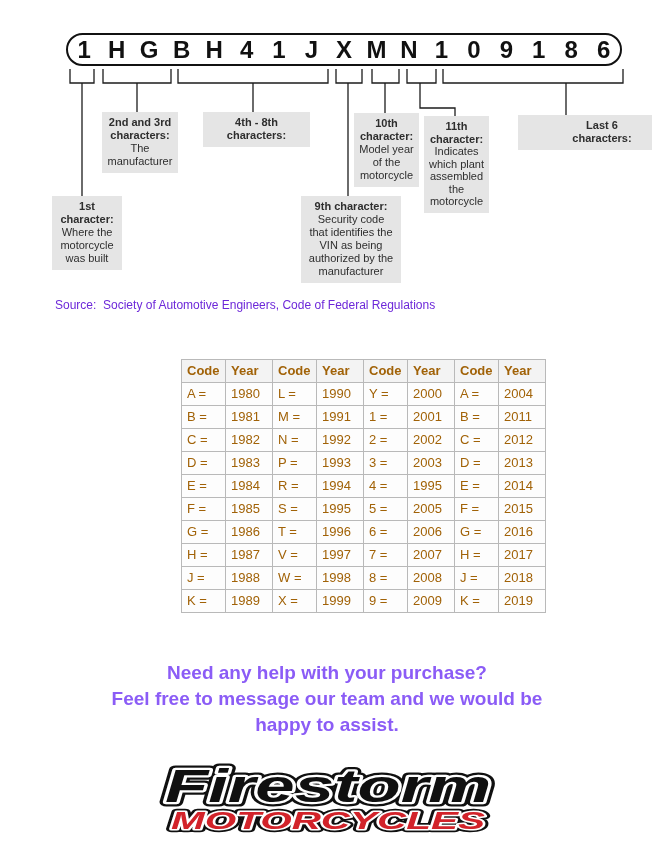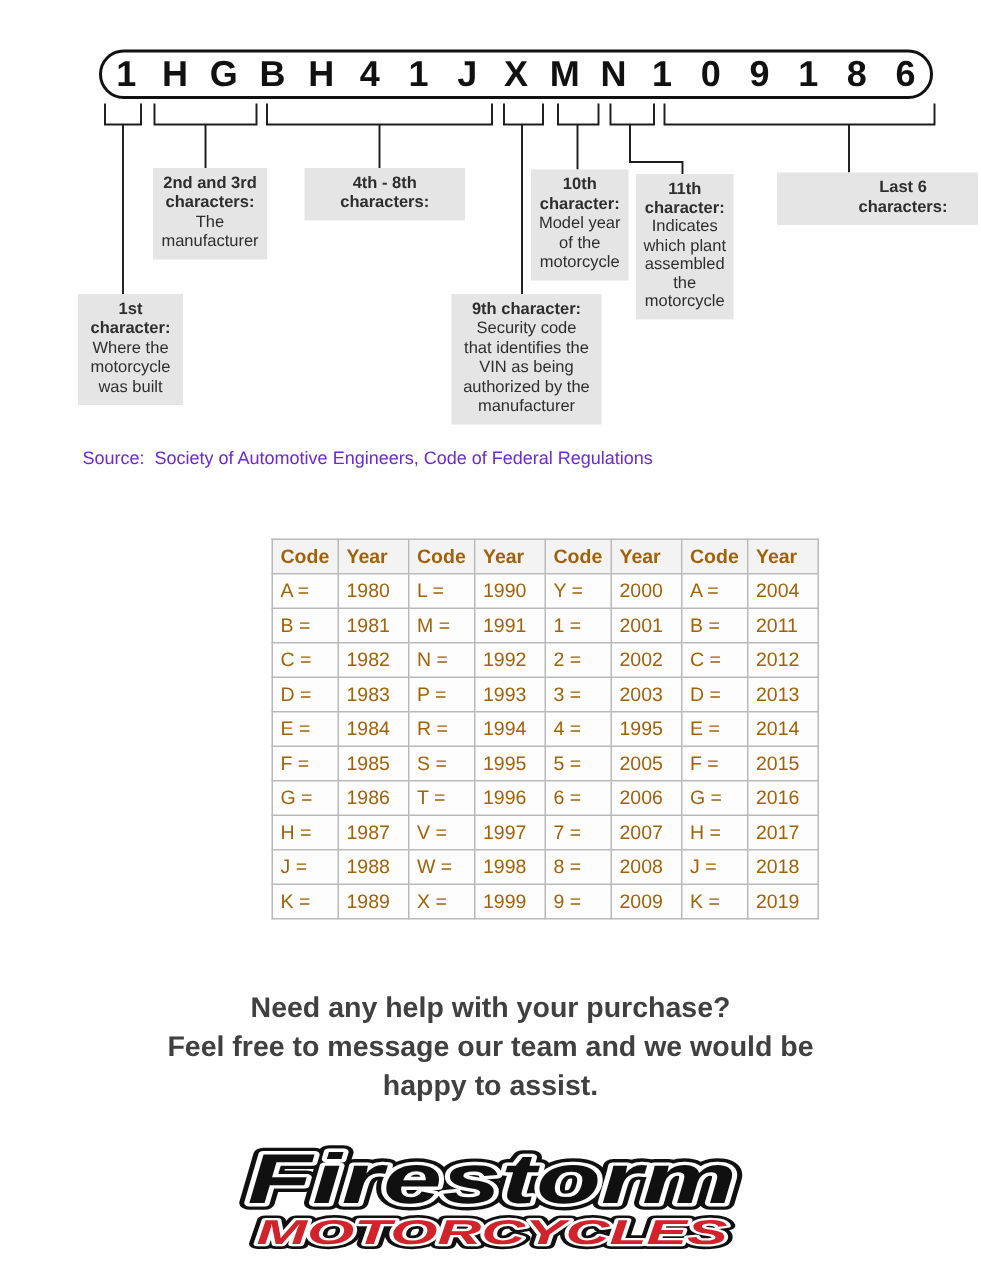--- a/index.html
+++ b/index.html
@@ -52,21 +52,21 @@
     border:1px solid #b9b9b9;text-align:left;
     padding:4px 3px 4px 5px;line-height:14px;overflow:hidden;
   }
   .year-table th{font-weight:bold;background:#f3f3f3;}
   .year-table td{background:#fdfdfd;}
   .col-code{width:35px;}
   .col-year{width:38px;}
   
   .help{
     position:absolute;left:0;top:660px;width:654px;
-    text-align:center;font-size:19px;font-weight:bold;color:#404040;
+    text-align:center;font-size:19px;font-weight:bold;color:#8b5cf6;
     line-height:26px;white-space:pre-line;
   }
   
   .logo{position:absolute;left:156px;top:724px;width:344px;height:84px;margin-top:31px;}
   .logo svg{display:block;}
 </style>
 </head>
 <body>
 
 <div class="page">

